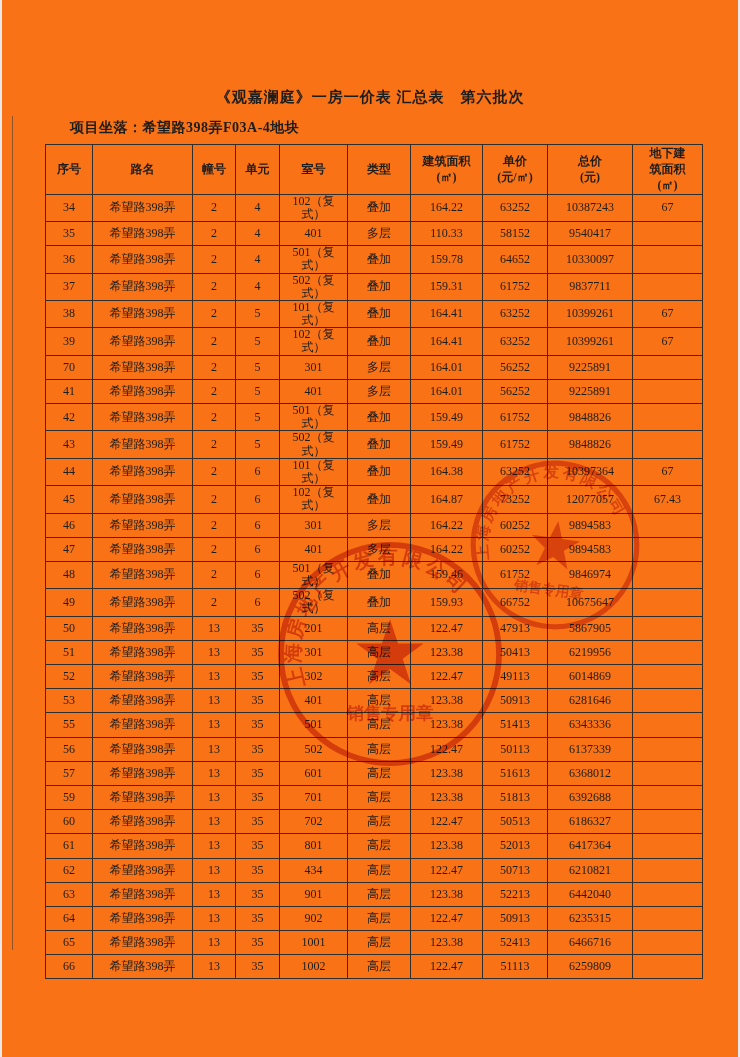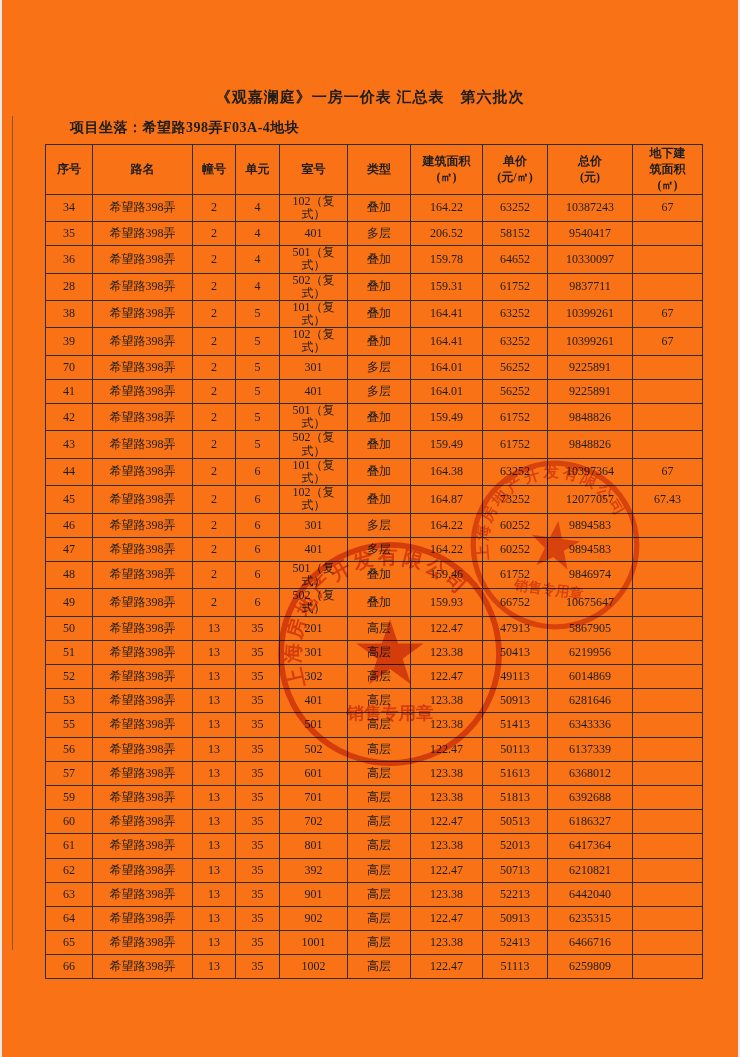--- a/index.html
+++ b/index.html
@@ -116,39 +116,39 @@
           <td>10387243</td>
           <td>67</td>
         </tr>
         <tr>
           <td>35</td>
           <td>希望路398弄</td>
           <td>2</td>
           <td>4</td>
           <td>401</td>
           <td>多层</td>
-          <td>206.52</td>
+          <td>110.33</td>
           <td>58152</td>
           <td>9540417</td>
           <td></td>
         </tr>
         <tr>
           <td>36</td>
           <td>希望路398弄</td>
           <td>2</td>
           <td>4</td>
           <td>501（复式）</td>
           <td>叠加</td>
           <td>159.78</td>
           <td>64652</td>
           <td>10330097</td>
           <td></td>
         </tr>
         <tr>
-          <td>28</td>
+          <td>37</td>
           <td>希望路398弄</td>
           <td>2</td>
           <td>4</td>
           <td>502（复式）</td>
           <td>叠加</td>
           <td>159.31</td>
           <td>61752</td>
           <td>9837711</td>
           <td></td>
         </tr>
@@ -414,21 +414,21 @@
           <td>123.38</td>
           <td>52013</td>
           <td>6417364</td>
           <td></td>
         </tr>
         <tr>
           <td>62</td>
           <td>希望路398弄</td>
           <td>13</td>
           <td>35</td>
-          <td>392</td>
+          <td>434</td>
           <td>高层</td>
           <td>122.47</td>
           <td>50713</td>
           <td>6210821</td>
           <td></td>
         </tr>
         <tr>
           <td>63</td>
           <td>希望路398弄</td>
           <td>13</td>

